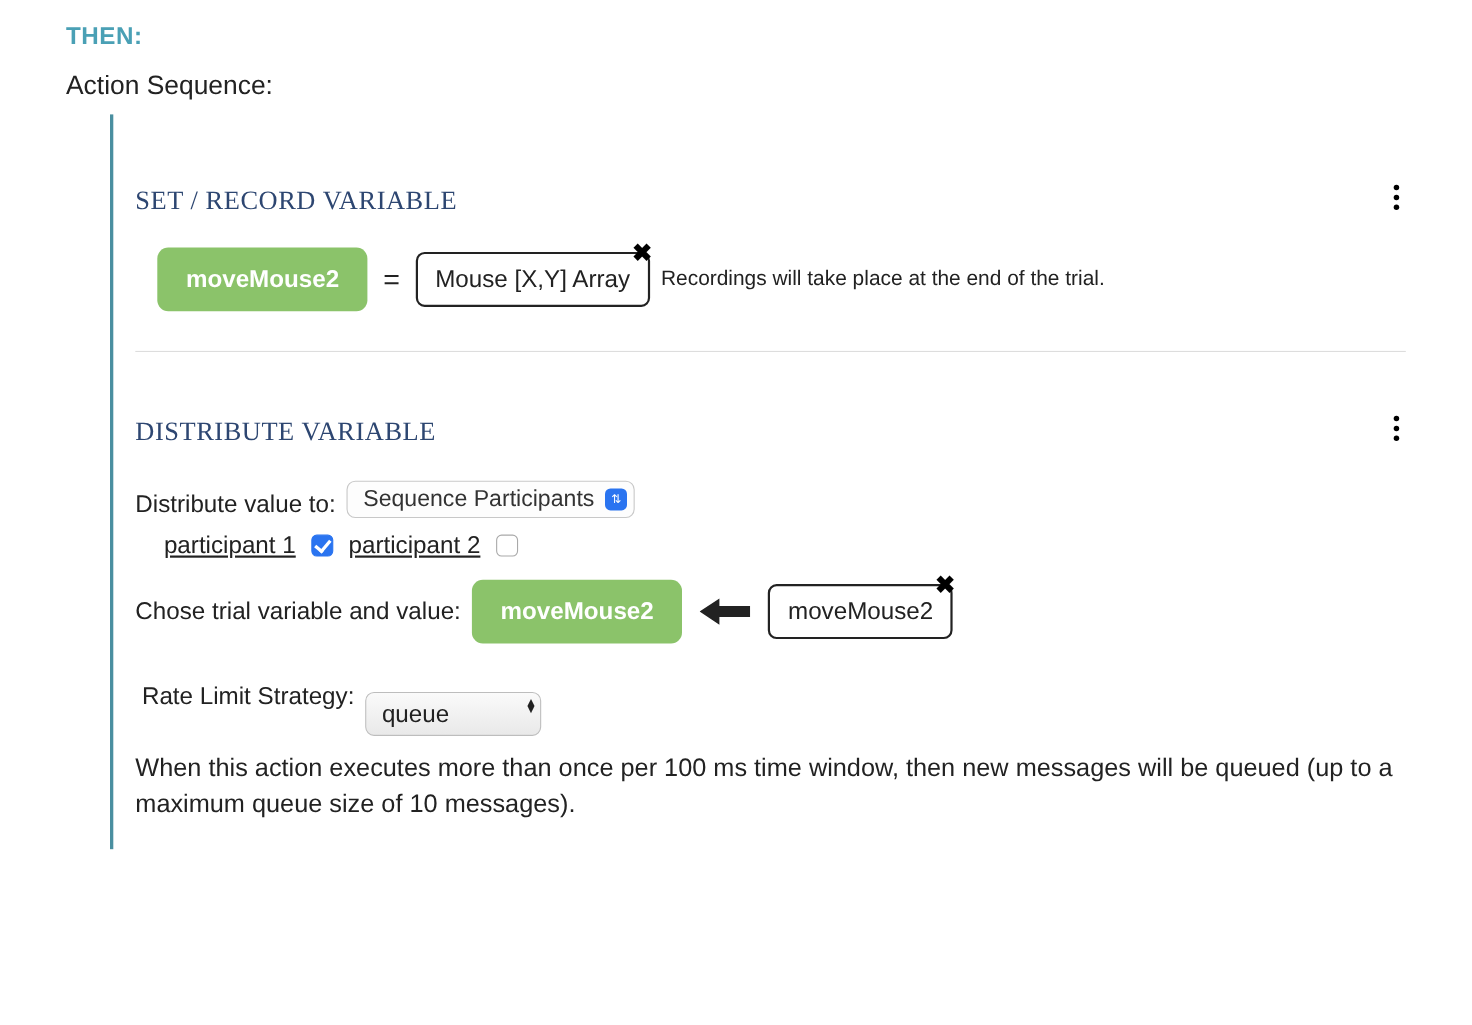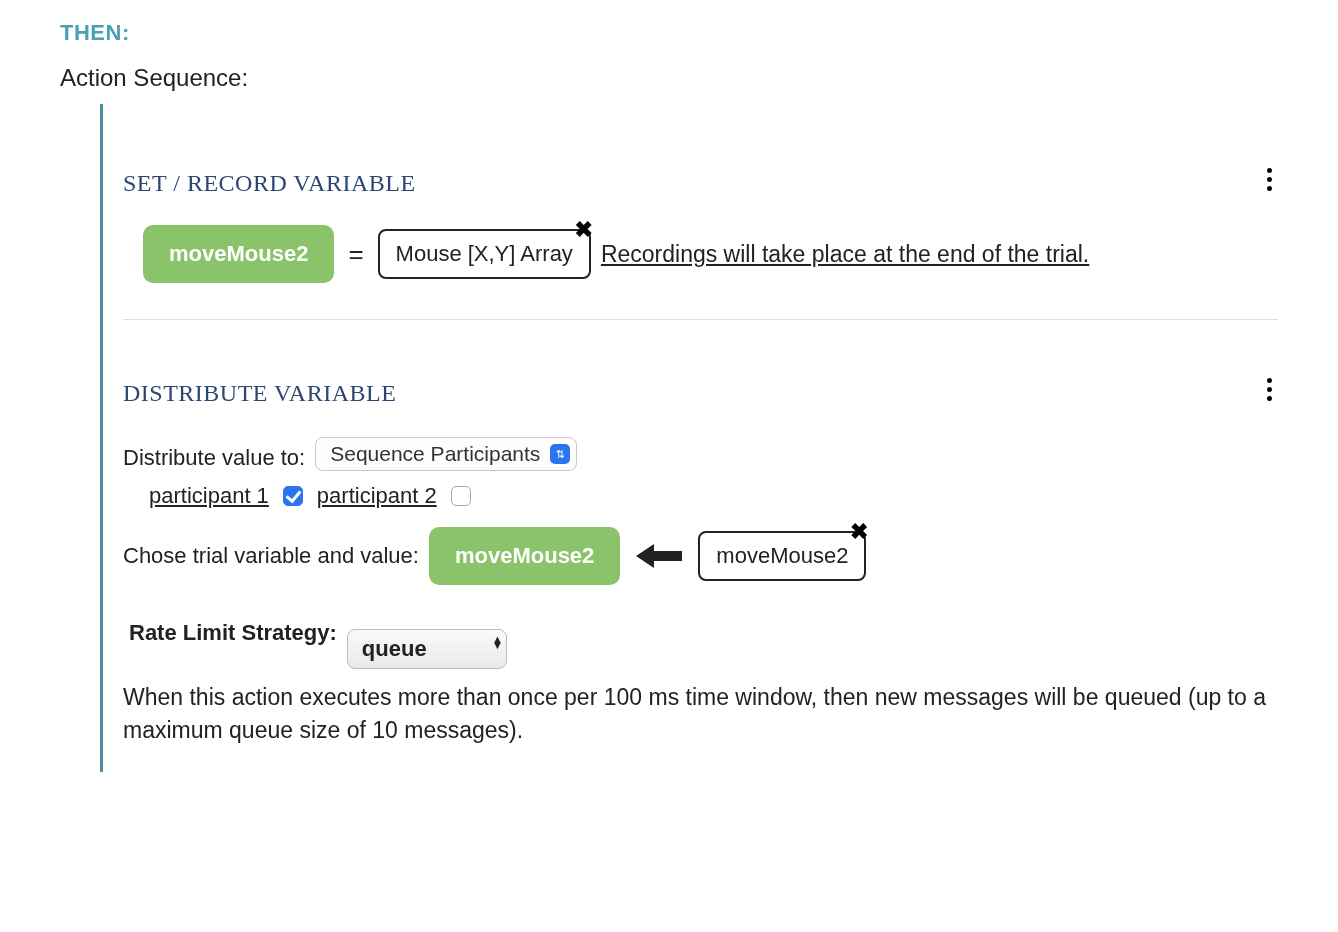--- a/index.html
+++ b/index.html
@@ -91,23 +91,22 @@
   .close-x {
     position: absolute;
     top: -14px;
     right: -4px;
     font-weight: 900;
     font-size: 22px;
     cursor: pointer;
     color: #000;
   }
   .desc-text {
-    font-size: 23px;
+    font-size: 19px;
     color: #222;
-    text-decoration: underline;
   }
   .select-inline {
     display: inline-flex;
     align-items: center;
     border: 1px solid #c8c8c8;
     border-radius: 8px;
     padding: 4px 6px 4px 14px;
     background: #fdfdfd;
     gap: 10px;
   }
@@ -231,21 +230,21 @@
             <polygon points="0,14 18,2 18,9 46,9 46,19 18,19 18,26" fill="#222"></polygon>
           </svg>
       </span>
       <span class="box-outline">
         <span>moveMouse2</span>
         <span class="close-x">✖</span>
       </span>
     </div>
 
 
-    <div class="row" style="margin-top:8px; padding-left:6px;font-weight:bold;">
+    <div class="row" style="margin-top:8px; padding-left:6px;">
       <span>Rate Limit Strategy:</span>
       <span class="rate-select">
         <span class="rs-text">queue</span>
         <span class="rs-arrows">
             <span>▲</span>
             <span>▼</span>
           </span>
       </span>
     </div>
 

